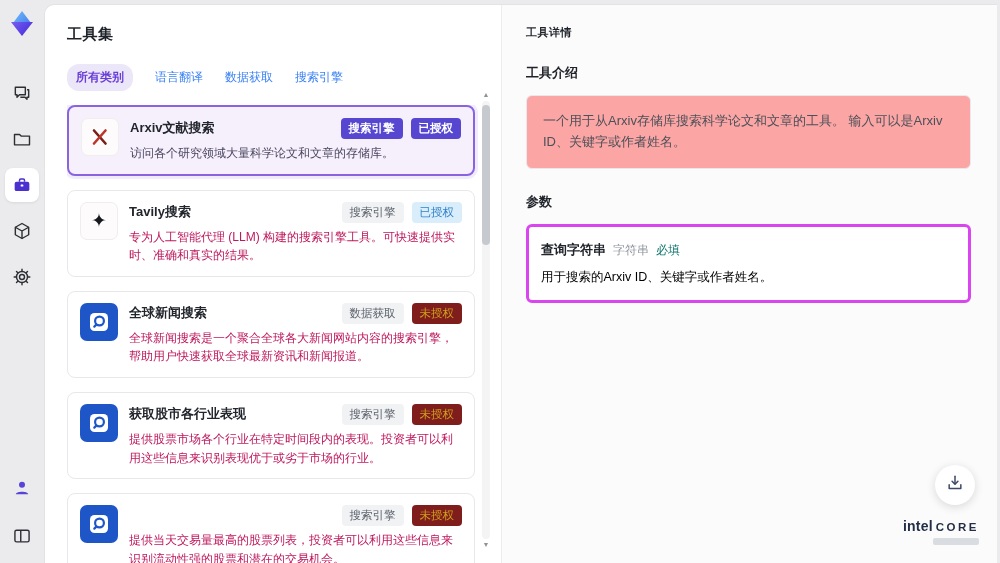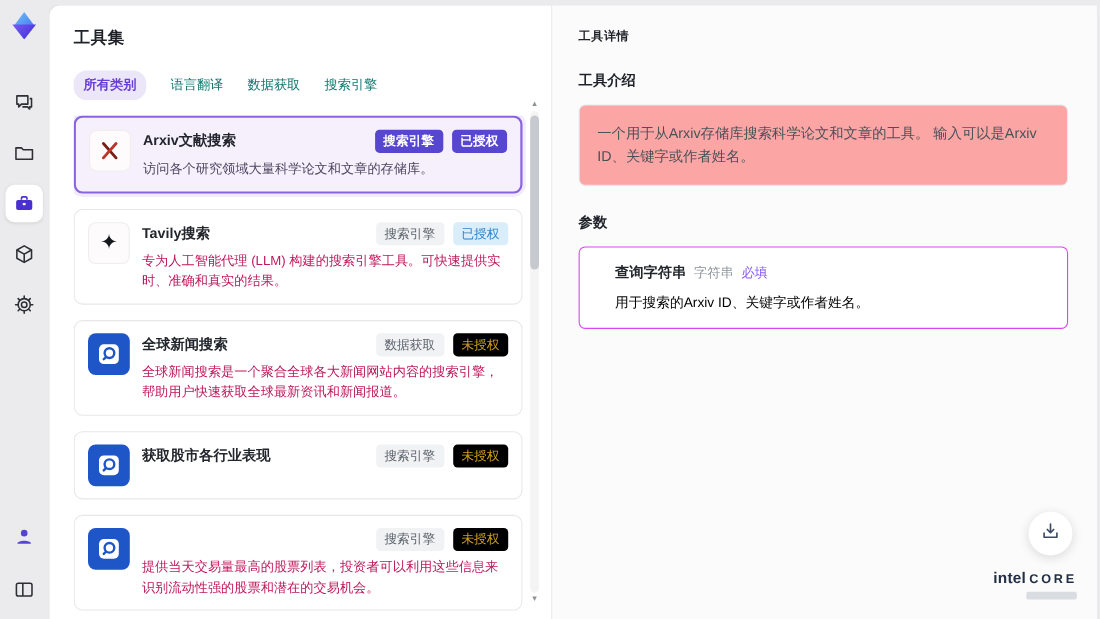--- a/index.html
+++ b/index.html
@@ -56,21 +56,21 @@
 
   
   .panel-list {
     width:456px; flex-shrink:0;
     padding:20px 8px 0 22px;
     position:relative;
     display:flex; flex-direction:column;
   }
   .panel-title { font-size:15px; font-weight:bold; letter-spacing:.5px; }
   .tabs { display:flex; align-items:center; gap:22px; margin-top:20px; font-size:12px; }
-  .tab { color:#0f766e; cursor:pointer; padding:5px 0; white-space:nowrap; }
+  .tab { color:#3b82f6; cursor:pointer; padding:5px 0; white-space:nowrap; }
   .tab.active {
     color:#6a3fd6; background:#ece6f9; border-radius:12px; padding:5px 9px; font-weight:bold;
   }
   .cards {
     margin-top:14px; padding-right:18px;
     overflow:hidden; flex:1;
     display:flex; flex-direction:column; gap:14px;
   }
   .card {
     border:1px solid #e7e8ea; border-radius:8px;
@@ -92,21 +92,21 @@
   .tool-icon.bg-white { background:#fdfbfb; border:1px solid #f0eded; }
   .tool-icon.bg-blue { background:#1e56c8; }
   .star-glyph { font-size:19px; color:#15181d; line-height:1; }
   .card-main { flex:1; min-width:0; }
   .card-head { display:flex; align-items:flex-start; }
   .card-title { font-size:13px; font-weight:bold; color:#22262c; padding-top:1px; }
   .badges { margin-left:auto; display:flex; gap:8px; flex-shrink:0; padding-left:10px; }
   .badge { font-size:11.5px; padding:3px 8px; border-radius:4px; white-space:nowrap; }
   .badge.cat   { background:#f1f2f4; color:#5c636c; }
   .badge.auth-yes  { background:#d9edfb; color:#3183c9; }
-  .badge.auth-no   { background:#000000; color:#cfa01c; }
+  .badge.auth-no   { background:#7f1d1d; color:#cfa01c; }
   .badge.solid { background:#5747d0; color:#ffffff; font-weight:bold; }
   .card-desc { font-size:12px; color:#be185d; line-height:1.55; margin-top:5px; }
   .card.selected .card-desc { color:#4c4660; }
 
   
   .scrollbar {
     position:absolute; right:10px; top:86px; bottom:14px; width:10px;
     display:flex; flex-direction:column; align-items:center;
   }
   .sb-arrow { font-size:7px; color:#8d939b; line-height:8px; }
@@ -122,27 +122,27 @@
   }
   .detail-title { font-size:11px; font-weight:bold; letter-spacing:.5px; }
   .section-title { font-size:13px; font-weight:bold; margin-top:24px; }
   .info-box {
     margin-top:13px; background:#fca5a5;
     border:1px solid #e9e9eb; border-radius:6px;
     padding:15px 16px; font-size:13px; color:#4b5158; line-height:1.6;
   }
   .param-box {
     margin-top:13px; background:#ffffff;
-    border:1px solid #d946ef; border-radius:6px;
-    padding:14px 32px;
+    border:3px solid #d946ef; border-radius:6px;
+    padding:14px 12px;
   }
   .param-head { display:flex; align-items:baseline; gap:7px; }
   .param-name { font-size:13px; font-weight:bold; color:#22262c; }
   .param-type { font-size:12px; color:#8d939b; }
-  .param-required { font-size:12px; color:#8b5cf6; }
+  .param-required { font-size:12px; color:#0f766e; }
   .param-desc { font-size:12.5px; color:#000000; margin-top:9px; line-height:1.5; }
 
   
   .fab {
     position:absolute; right:22px; bottom:58px;
     width:40px; height:40px; border-radius:50%;
     background:#ffffff; box-shadow:0 2px 10px rgba(0,0,0,.14);
     display:flex; align-items:center; justify-content:center;
     cursor:pointer;
   }
@@ -311,20 +311,21 @@
           </svg>
         </div>
         <div class="card-main">
           <div class="card-head">
             <span class="card-title">获取股市各行业表现</span>
             <span class="badges">
               <span class="badge cat">搜索引擎</span>
               <span class="badge auth-no">未授权</span>
             </span>
           </div>
+          <div class="card-desc">提供股票市场各个行业在特定时间段内的表现。投资者可以利用这些信息来识别表现优于或劣于市场的行业。</div>
         </div>
       </div>
 
       <div class="card">
         <div class="tool-icon bg-blue">
           <svg width="24" height="24" viewBox="0 0 24 24">
             <rect x="3" y="3" width="18" height="18" rx="4.5" fill="#ffffff"></rect>
             <circle cx="12.5" cy="11" r="4.4" fill="none" stroke="#1e56c8" stroke-width="2.2"></circle>
             <path d="M9.3 14.6l-2 2" stroke="#1e56c8" stroke-width="2.2" stroke-linecap="round"></path>
           </svg>

